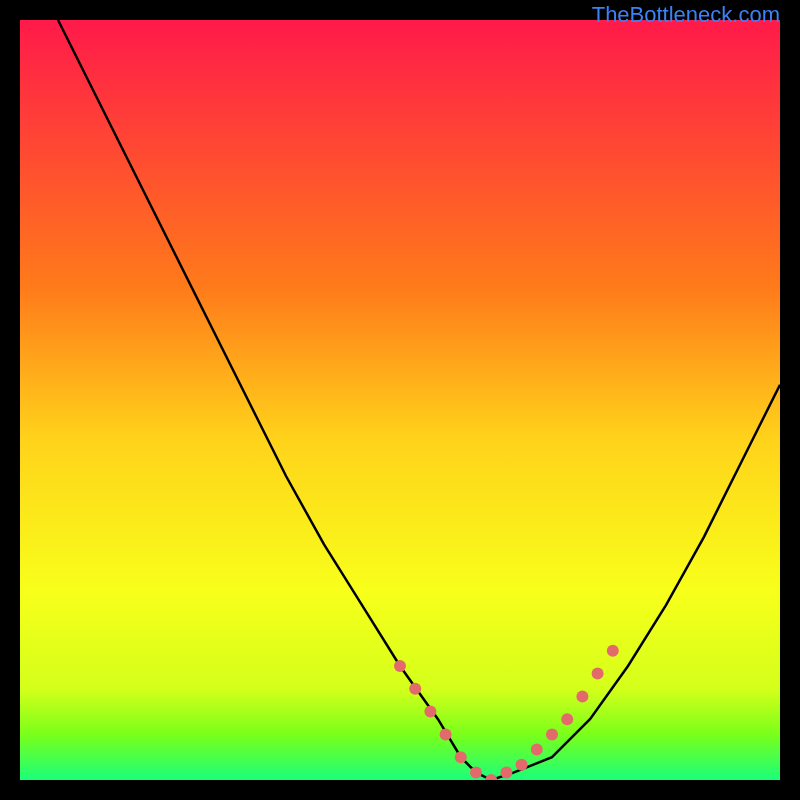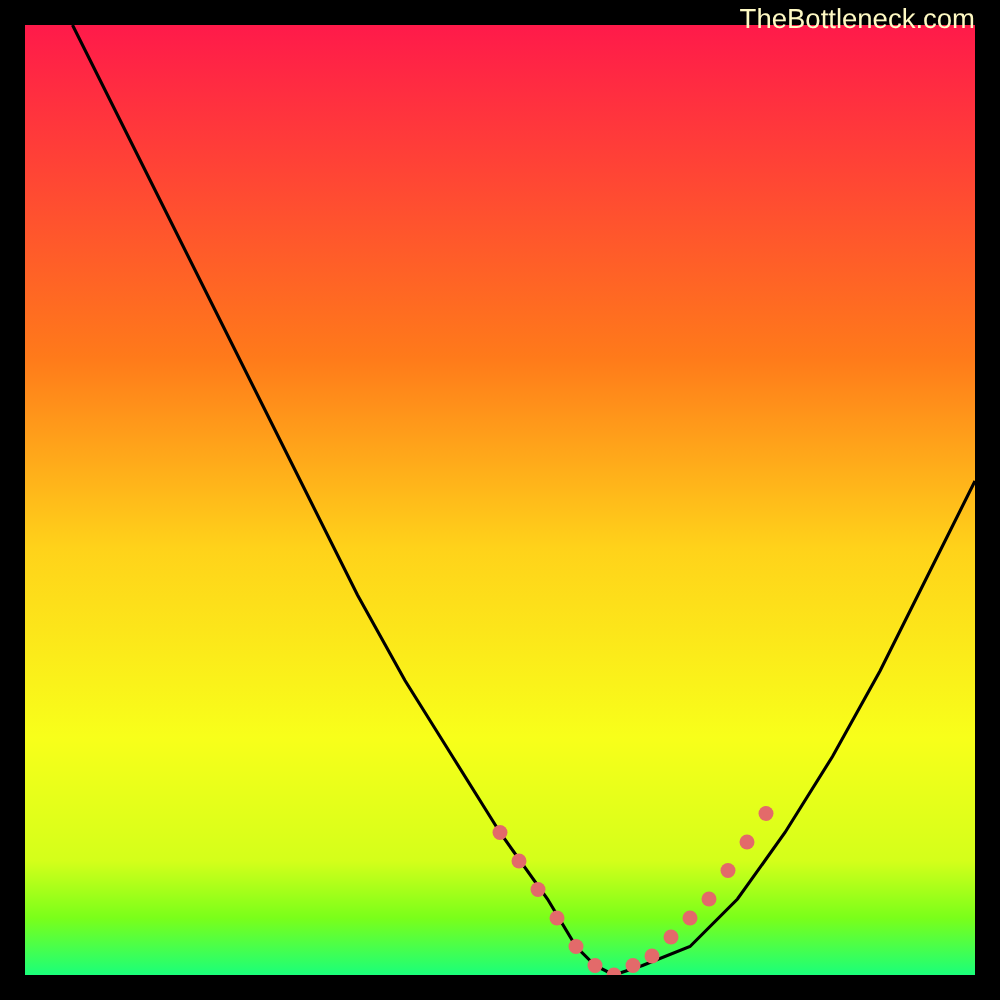--- a/index.html
+++ b/index.html
@@ -8,21 +8,21 @@
     width: 800px;
     height: 800px;
     background: #000;
     position: relative;
     font-family: Arial, sans-serif;
   }
   .watermark {
     position: absolute;
     top: 2px;
     right: 20px;
-    color: #fef9c3;
+    color: #3b82f6;
     font-size: 22px;
     font-weight: 500;
     z-index: 10;
     margin-left: 24px;
   }
   .plot-area {
     position: absolute;
     left: 20px;
     top: 20px;
     width: 760px;

